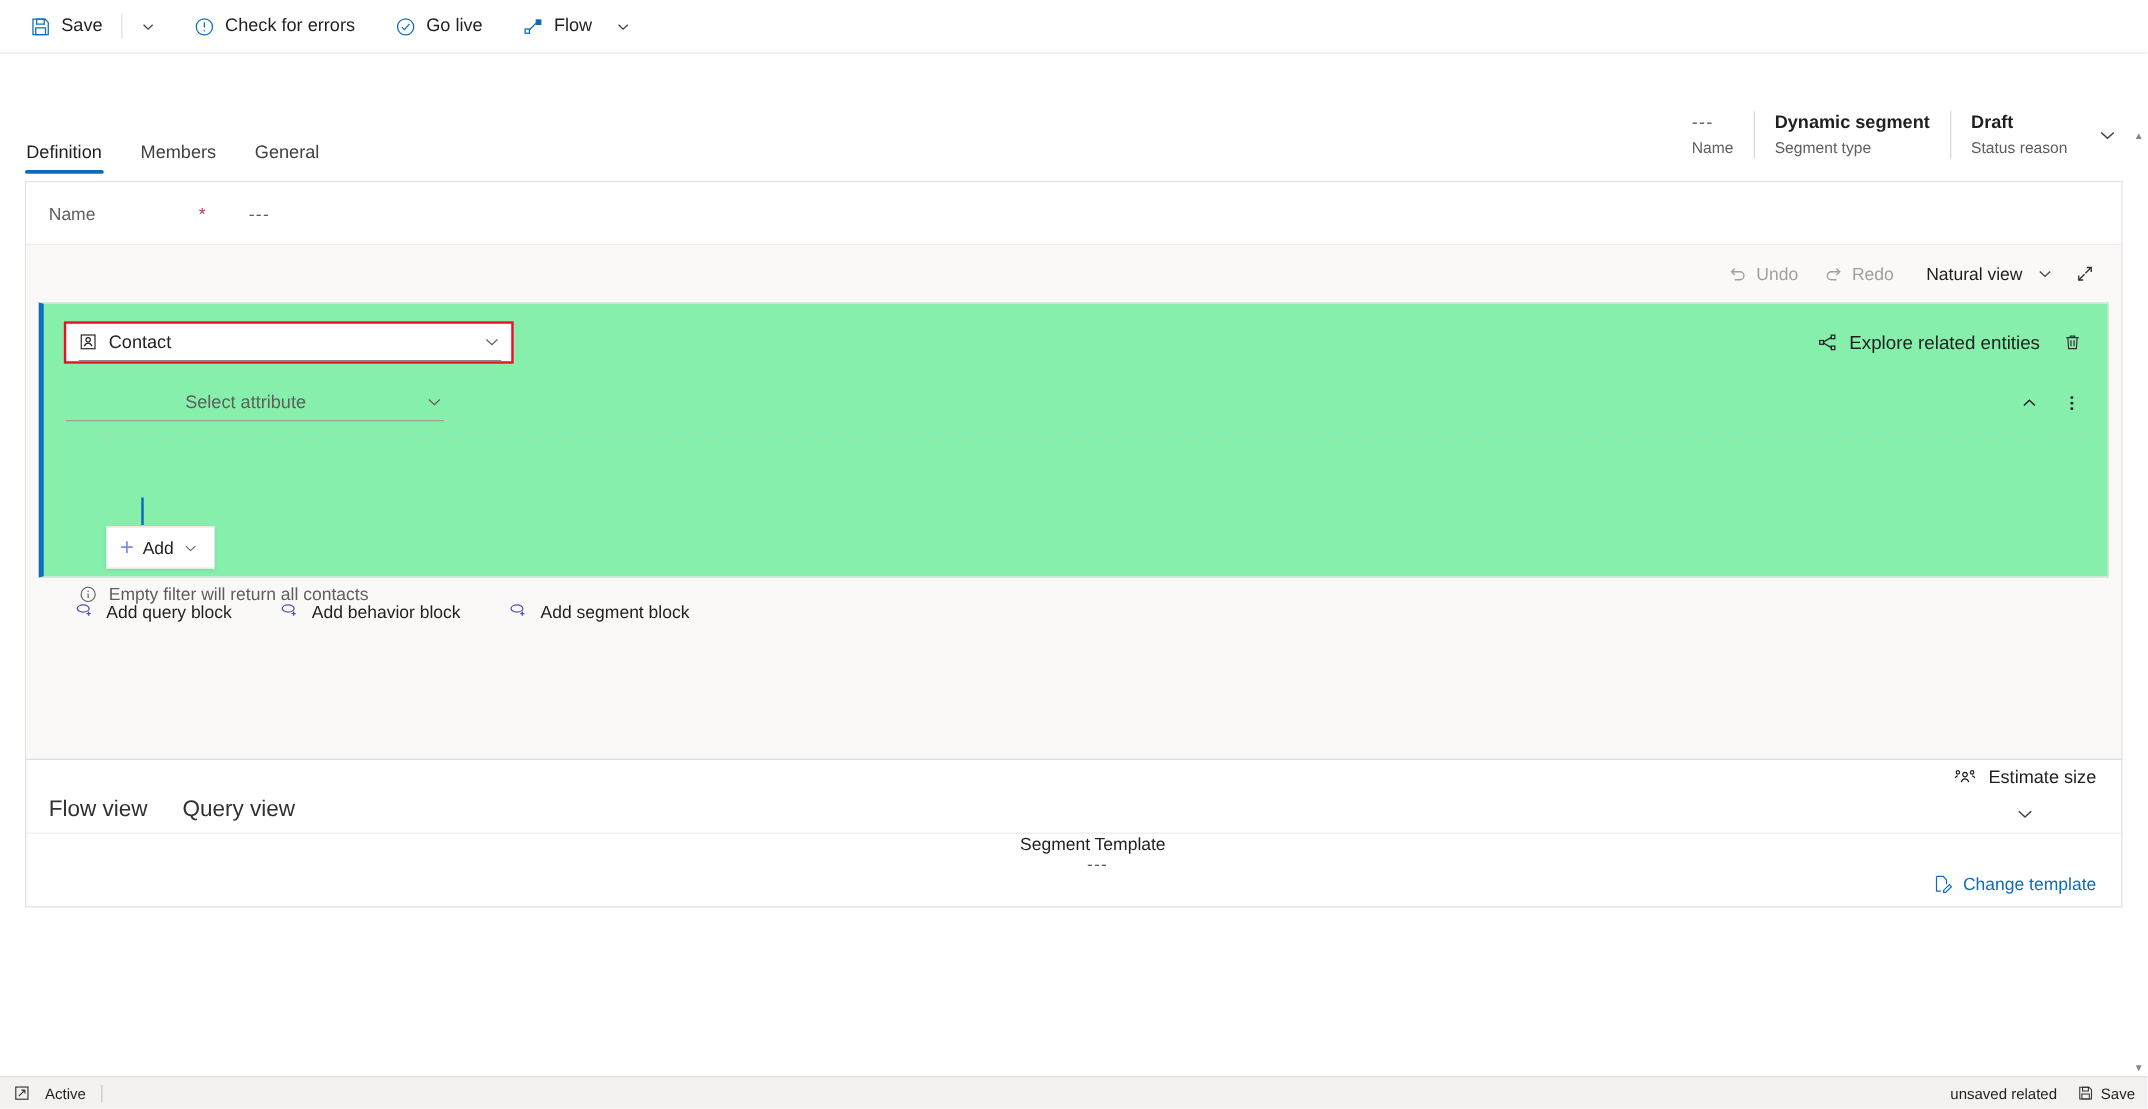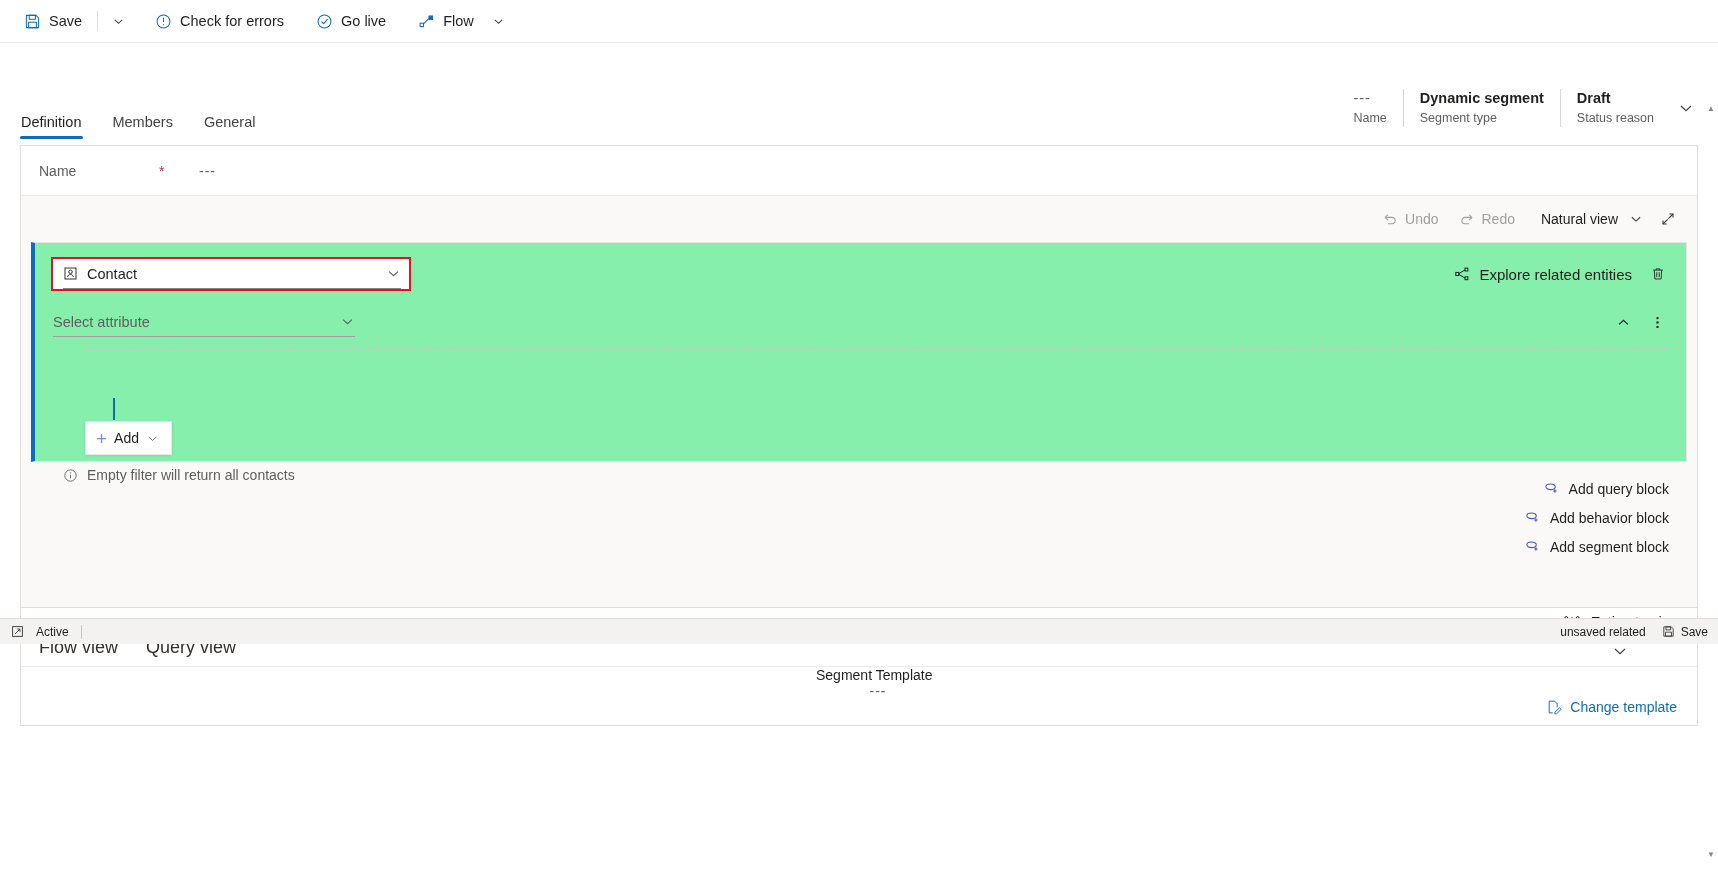--- a/index.html
+++ b/index.html
@@ -5,21 +5,21 @@
   * { box-sizing: border-box; }
   html, body {
     margin: 0; padding: 0;
     width: 1718px; height: 887px;
     background: #ffffff;
     font-family: "Liberation Sans", sans-serif;
     font-size: 14px;
     color: #201f1e;
     overflow: hidden;
   }
-  .app { position: relative; width: 1718px; height: 644px; background:#fff; }
+  .app { position: relative; width: 1718px; height: 887px; background:#fff; }
 
   
   .cmdbar {
     height: 43px;
     display: flex; align-items: center;
     padding-left: 14px;
     border-bottom: 1px solid #e8e8e8;
     background: #ffffff;
   }
   .cmd-item {
@@ -112,20 +112,21 @@
   .entity-name { font-size:14.5px; color:#201f1e; }
   .entity-chev { color:#605e5c; display:flex; align-items:center; }
   .block-top-right { margin-left:auto; display:flex; align-items:center; gap:6px; }
   .explore-link { display:flex; align-items:center; gap:9px; font-size:15px; color:#201f1e; cursor:default; padding:4px 6px;}
   .trash-btn { display:flex; align-items:center; justify-content:center; width:28px; height:28px; color:#323130; cursor:default;}
 
   .attr-row { display:flex; align-items:center; padding: 16px 14px 0 18px; }
   .attr-field {
     width: 302px; height:30px; display:flex; align-items:center;
     border-bottom: 1px solid #a19f9d;
+    text-align: center;
   }
   .attr-ph { flex:1; font-size:14.5px; color:#605e5c; }
   .attr-chev { color:#605e5c; display:flex; align-items:center; }
   .attr-row-right { margin-left:auto; display:flex; align-items:center; gap:4px; }
   .attr-ico-btn { display:flex; align-items:center; justify-content:center; width:30px; height:30px; color:#201f1e; cursor:default; }
 
   .dashed { margin: 11px 16px 0 48px; border-top: 1px dashed #c8c6c4; }
   .connector { position:absolute; left:78px; top:155px; width:2px; height:22px; background:#0f6cbd; }
 
   .add-btn {
@@ -134,21 +135,21 @@
     height:34px; padding: 0 12px 0 10px;
     border:1px solid #e6e6e6; background:#fff;
     box-shadow: 0 1.2px 3.6px rgba(0,0,0,.10);
     font-size:14px; color:#201f1e; cursor:default;
   }
   .add-plus { color:#7a8ce8; font-size:19px; line-height:1; font-weight:400;}
   .add-chev { color:#605e5c; display:flex; align-items:center; }
 
   .hint { display:flex; align-items:center; gap:9px; padding: 14px 0 0 28px; font-size:14px; color:#605e5c; }
 
-  .block-actions { display:flex; align-items:flex-end; gap:0px; padding: 12px 0 0 28px; flex-direction: column; }
+  .block-actions { display:flex; align-items:center; gap:0px; padding: 12px 0 0 28px; }
   .blk-act { display:flex; align-items:center; gap:9px; font-size:14px; color:#201f1e; padding:6px 10px; margin-right:18px; cursor:default;}
 
   
   .lower {
     margin: 0 20px; border:1px solid #e1dfdd; border-top:1px solid #e1dfdd; background:#fff;
     height: 119px; position:relative;
   }
   .lower-top { height:58px; display:flex; align-items:center; padding-left:18px; }
   .view-tab { font-size:18px; color:#323130; margin-right:28px; cursor:default;margin-top:20px;}
   .lower-top-right { margin-left:auto; display:flex; align-items:center; padding-right:10px;flex-direction:column; }

